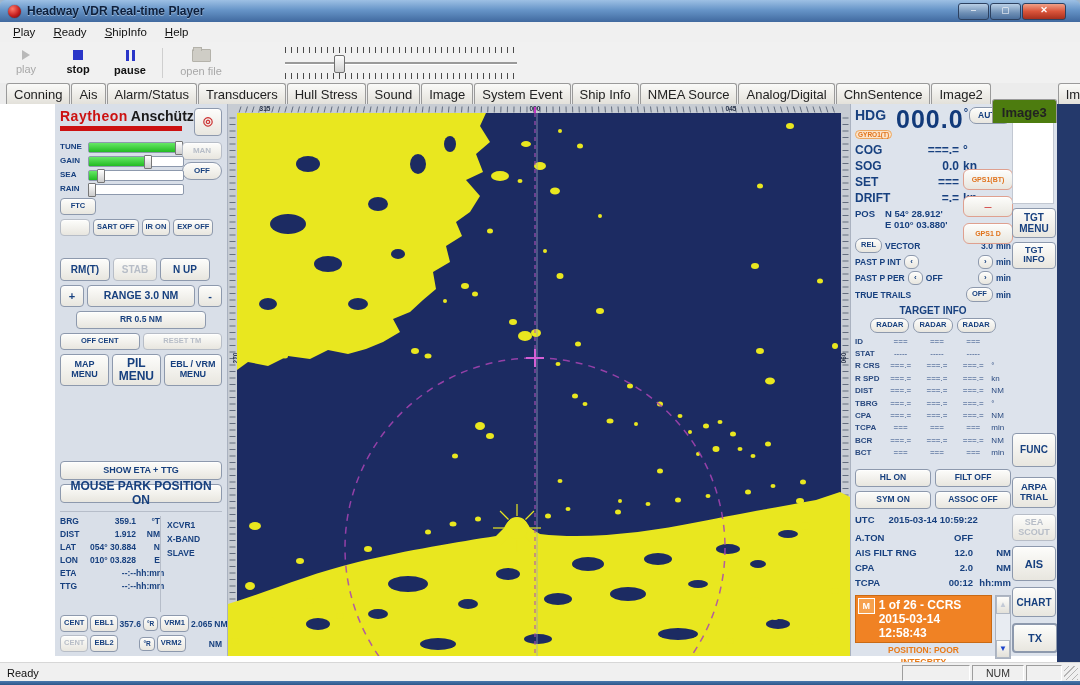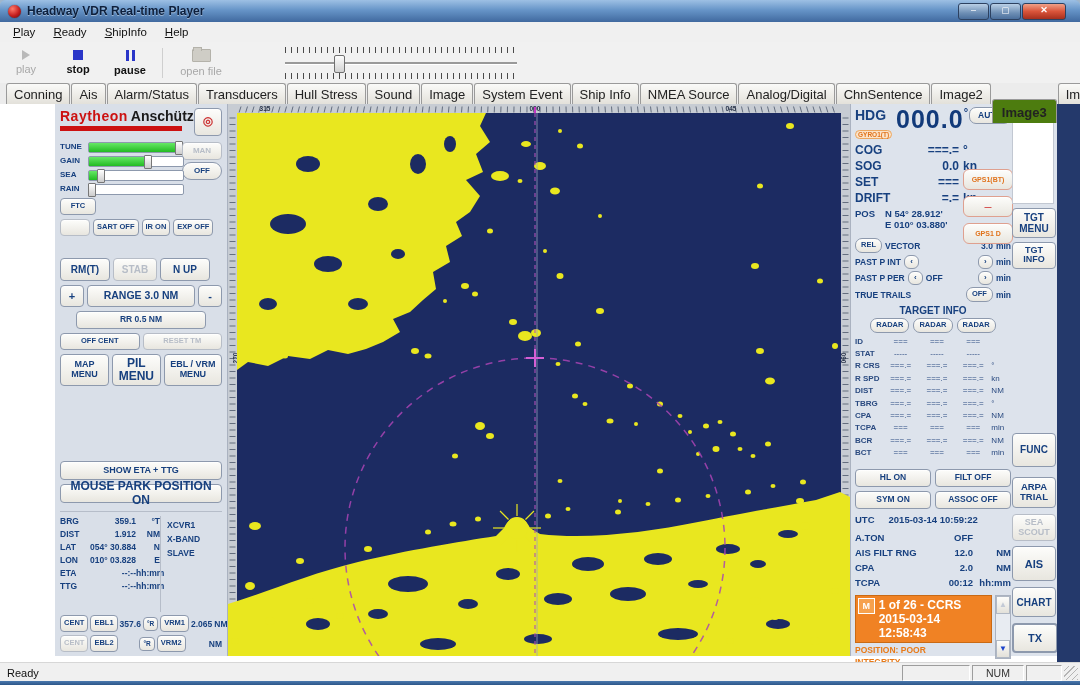--- a/index.html
+++ b/index.html
@@ -111,21 +111,21 @@
   .utcrow{display:flex;font-size:9.5px;font-weight:bold;color:#17407f;margin-top:5px;}
   .utcrow .uv{margin-left:14px;}
   .arow{display:flex;font-size:9.5px;font-weight:bold;color:#17407f;margin-top:1px;height:14px;}
   .arow .al{flex:1;} .arow .av{width:40px;text-align:right;} .arow .au{width:38px;text-align:right;}
   .alertwrap{display:flex;margin-top:4px;}
   .alertcol{flex:1;}
   .alertbox{background:#f08224;border:1px solid #c96a15;min-height:36px;display:flex;padding:2px;color:#fff;}
   .abadge{width:15px;height:14px;background:#f6a14e;border:1px solid #fff;color:#fff;font-weight:bold;font-size:9px;
      text-align:center;line-height:14px;margin-right:4px;}
   .alines{font-size:12px;font-weight:bold;}
-  .alertsub{font-size:8.5px;font-weight:bold;color:#e87a18;margin-top:2px;line-height:1.4;}
+  .alertsub{font-size:8.5px;font-weight:bold;color:#e87a18;margin-top:2px;line-height:1.4;text-align:center;}
   .sbar{width:14px;margin-left:3px;display:flex;flex-direction:column;border:1px solid #aab2c0;background:#e8ecf2;height:62px;}
   .sarrow{height:16px;text-align:center;font-size:8px;line-height:16px;background:linear-gradient(180deg,#fdfdfb,#e3e1da);border:1px solid #b0b8c4;}
   .sarrow.up{color:#c3cad6;} .sarrow.dn{color:#1d44cc;margin-top:auto;}
   .sideb{width:42px;font-size:10px;}
   
   .radar{position:relative;width:622px;height:552px;background:#1c2b62;}
   
   .statusbar{position:absolute;left:0;top:662px;right:0;height:19px;background:#f0f0f0;border-top:1px solid #d7d7d7;
      display:flex;align-items:center;font-size:11px;color:#111;}
   .sready{flex:1;padding-left:7px;}

